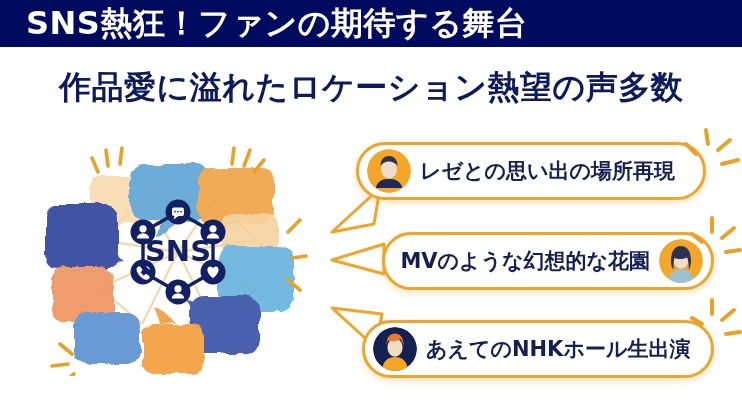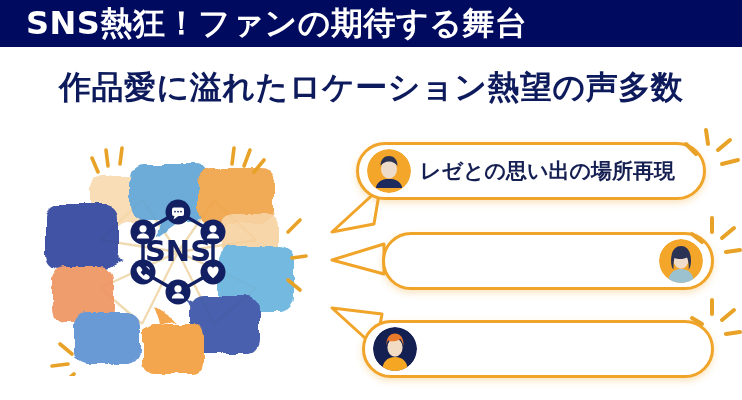--- a/index.html
+++ b/index.html
@@ -265,20 +265,21 @@
     </svg>
   </div>
 
   <div class="tail" style="left:0px; top:112px;">
     <svg width="58" height="40" viewBox="0 0 58 40">
       <path d="M54,4 L2,20 L54,34 Z" fill="#ffffff" stroke="#f0a42a" stroke-width="3" stroke-linejoin="round"></path>
     </svg>
   </div>
 
   <div class="bubble" id="bubble-2">
+    <span class="bubble-text">MVのような幻想的な花園</span>
     <div class="avatar gap-l">
       <svg viewBox="0 0 44 44">
         <circle cx="22" cy="22" r="22" fill="#f4a62a"></circle>
         <path d="M22,30 c-8,0 -12.5,5 -13,14 h26 c-0.5,-9 -5,-14 -13,-14 Z" fill="#9dc2cf"></path>
         <ellipse cx="22" cy="20.5" rx="7.6" ry="9.2" fill="#f0dccb"></ellipse>
         <path d="M12,22 c0,-10 4,-15 10,-15 c6,0 10,5 10,15 c0,4 -1,7 -2.4,8.6 c0.6,-5 -0.6,-10 -1.6,-12 c-2.6,1.6 -8.6,2.2 -12.6,0.4 c-0.6,3 -1.2,7.6 -0.8,11.6 C13,29 12,26 12,22 Z" fill="#2b3355"></path>
       </svg>
     </div>
   </div>
 
@@ -301,20 +302,21 @@
 
   <div class="bubble" id="bubble-3">
     <div class="avatar gap-r">
       <svg viewBox="0 0 44 44">
         <circle cx="22" cy="22" r="22" fill="#141f52"></circle>
         <path d="M22,30 c-8,0 -12.5,5 -13,14 h26 c-0.5,-9 -5,-14 -13,-14 Z" fill="#f5a623"></path>
         <ellipse cx="22" cy="20.5" rx="7.6" ry="9.2" fill="#f3dcc4"></ellipse>
         <path d="M13.5,18.5 c-0.5,-8 3.5,-12 8.5,-12 c5,0 9,4 8.5,12 c-1.2,-3.4 -2,-5.4 -3.2,-6.6 c-2.8,2.4 -8.8,3.2 -12.4,1.6 c-0.6,1.4 -1,3 -1.4,5 Z" fill="#e8792c"></path>
       </svg>
     </div>
+    <span class="bubble-text">あえてのNHKホール生出演</span>
   </div>
 
   <div class="spark" style="left:356px; top:168px;">
     <svg width="56" height="56" viewBox="0 0 56 56">
       <g stroke="#e8a227" stroke-width="4" stroke-linecap="round">
         <path d="M16,28 L6,22"></path>
         <path d="M26,18 L26,4"></path>
         <path d="M36,24 L48,14"></path>
         <path d="M40,38 L54,36"></path>
       </g>

